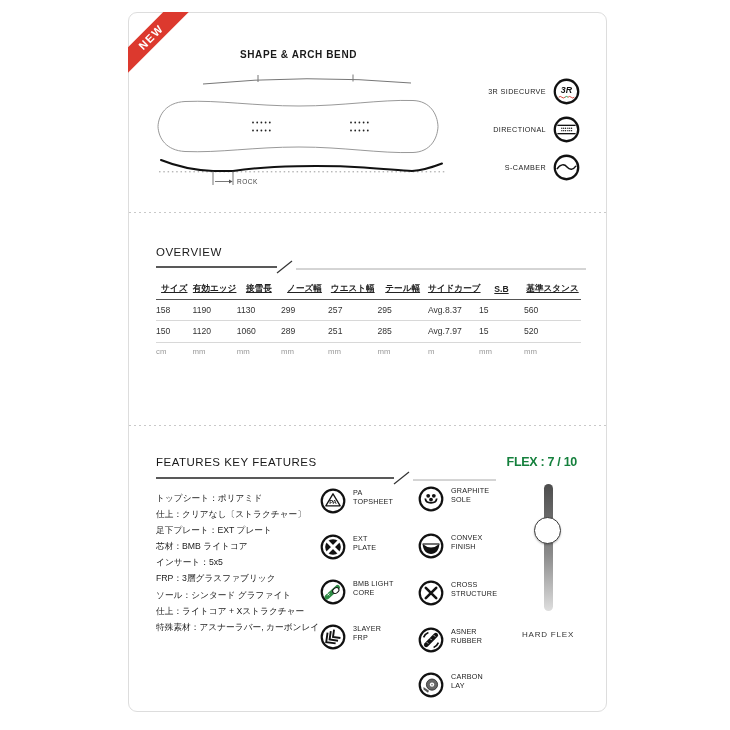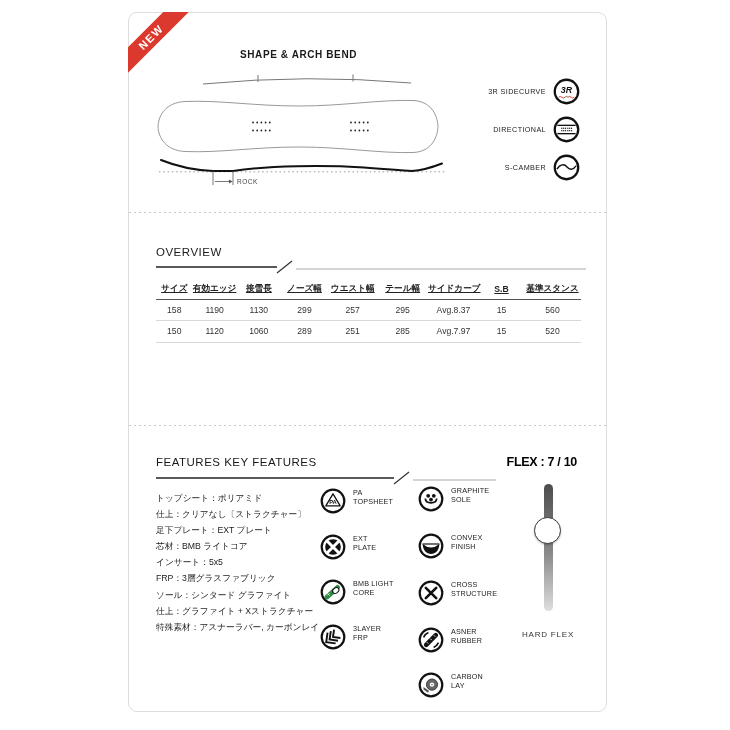--- a/index.html
+++ b/index.html
@@ -22,28 +22,28 @@
   .shape-feature-row { position:absolute; display:flex; align-items:center;
                        justify-content:flex-end; gap:7px; width:140px; }
   .shape-feature-label { font-size:7.2px; color:#222; letter-spacing:0.4px; }
 
   
   .divider { position:absolute; left:0; width:100%; height:1px;
              background:repeating-linear-gradient(90deg,#c9c9c9 0 2px,transparent 2px 5px); }
 
   
   .sec-title { position:absolute; font-size:11.5px; font-weight:normal; color:#1a1a1a; letter-spacing:0.5px; }
-  .flex-title { position:absolute; font-size:12.5px; font-weight:bold; color:#000000; letter-spacing:-0.3px;padding-left:40px; }
+  .flex-title { position:absolute; font-size:12.5px; font-weight:bold; color:#15803d; letter-spacing:-0.3px;padding-left:40px; }
 
   
   .ov-table { position:absolute; left:27px; top:266px; width:425px;
               border-collapse:collapse; table-layout:fixed; }
   .ov-table th { font-size:8.6px; font-weight:bold; color:#222; height:20px;
                  border-bottom:1.5px solid #555; text-align:center; white-space:nowrap;text-decoration:underline; }
-  .ov-table td { font-size:8.6px; color:#333; height:21.5px; text-align:center;
+  .ov-table td { font-size:8.6px; color:#333; height:21.5px; text-align:left;
                  border-bottom:1px solid #d8d8d8;margin-top:23px; }
   .ov-table tr.units td { font-size:7.8px; color:#999; height:19px; border-bottom:none; }
 
   
   .spec-list { position:absolute; left:27px; top:477px; list-style:none; }
   .spec-list li { font-size:8.7px; color:#222; line-height:16.1px; white-space:nowrap; }
   .feat-row { position:absolute; display:flex; align-items:flex-start; gap:7px; }
   .feat-label { font-size:7.2px; line-height:9px; color:#222; letter-spacing:0.2px; white-space:pre-line; }
 
   
@@ -206,20 +206,31 @@
         <td>150</td>
         <td>1120</td>
         <td>1060</td>
         <td>289</td>
         <td>251</td>
         <td>285</td>
         <td>Avg.7.97</td>
         <td>15</td>
         <td>520</td>
       </tr>
+      <tr class="units">
+        <td>cm</td>
+        <td>mm</td>
+        <td>mm</td>
+        <td>mm</td>
+        <td>mm</td>
+        <td>mm</td>
+        <td>m</td>
+        <td>mm</td>
+        <td>mm</td>
+      </tr>
     </tbody>
       </table>
 
     <div class="divider" style="top:412px"></div>
 
     <div class="sec-title" style="left:27px;top:443px">FEATURES KEY FEATURES</div>
     <svg class="abs" style="left:27px;top:458px" width="340" height="14" viewBox="0 0 340 14">
       <line x1="0" y1="7" x2="238" y2="7" stroke="#222" stroke-width="1.5"></line>
       <line x1="238" y1="13" x2="253" y2="1" stroke="#333" stroke-width="1.2"></line>
       <line x1="257" y1="9" x2="340" y2="9" stroke="#aaa" stroke-width="1"></line>
@@ -227,21 +238,21 @@
     <div class="flex-title" style="right:29px;top:442px">FLEX : 7 / 10</div>
 
     <ul class="spec-list">
       <li>トップシート：ポリアミド</li>
       <li>仕上：クリアなし〔ストラクチャー〕</li>
       <li>足下プレート：EXT プレート</li>
       <li>芯材：BMB ライトコア</li>
       <li>インサート：5x5</li>
       <li>FRP：3層グラスファブリック</li>
       <li>ソール：シンタード グラファイト</li>
-      <li>仕上：グラファイト + Xストラクチャー</li>
+      <li>仕上：ライトコア + Xストラクチャー</li>
       <li>特殊素材：アスナーラバー, カーボンレイ</li>
     </ul>
 
     <div class="feat-row" style="left:191px;top:475px">
       <svg width="26" height="26" viewBox="0 0 26 26">
         <circle cx="13" cy="13" r="11.3" fill="none" stroke="#111" stroke-width="2.2"></circle>
         <path d="M13 5.8 L20.2 17.8 L5.8 17.8 Z" fill="none" stroke="#111" stroke-width="1.3" stroke-linejoin="round"></path>
         <text x="13" y="16.4" font-size="5.8" font-weight="bold" text-anchor="middle" fill="#111">PA</text>
       </svg>
       <span class="feat-label">PA

